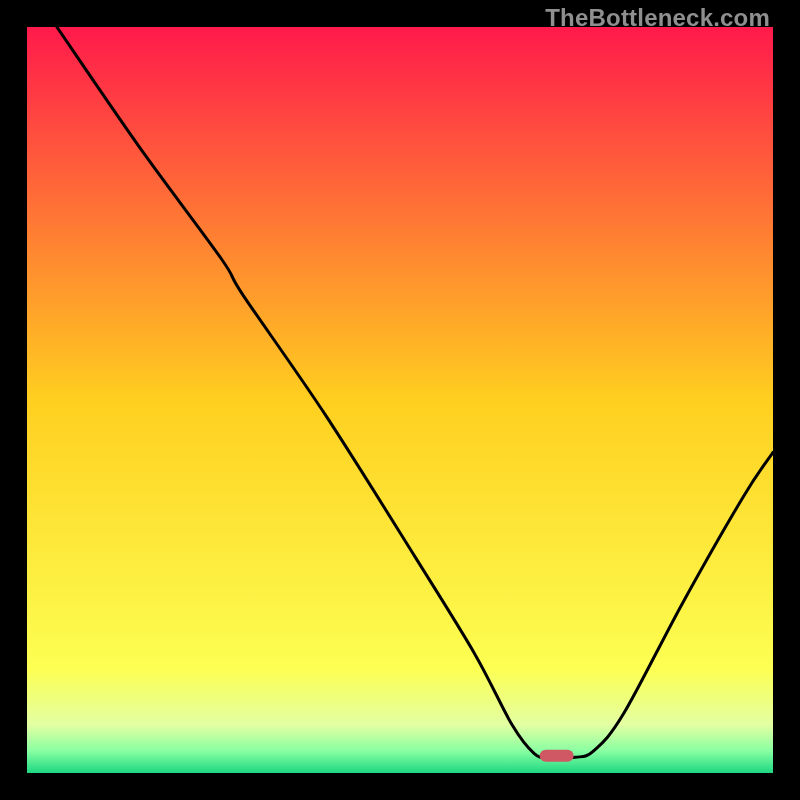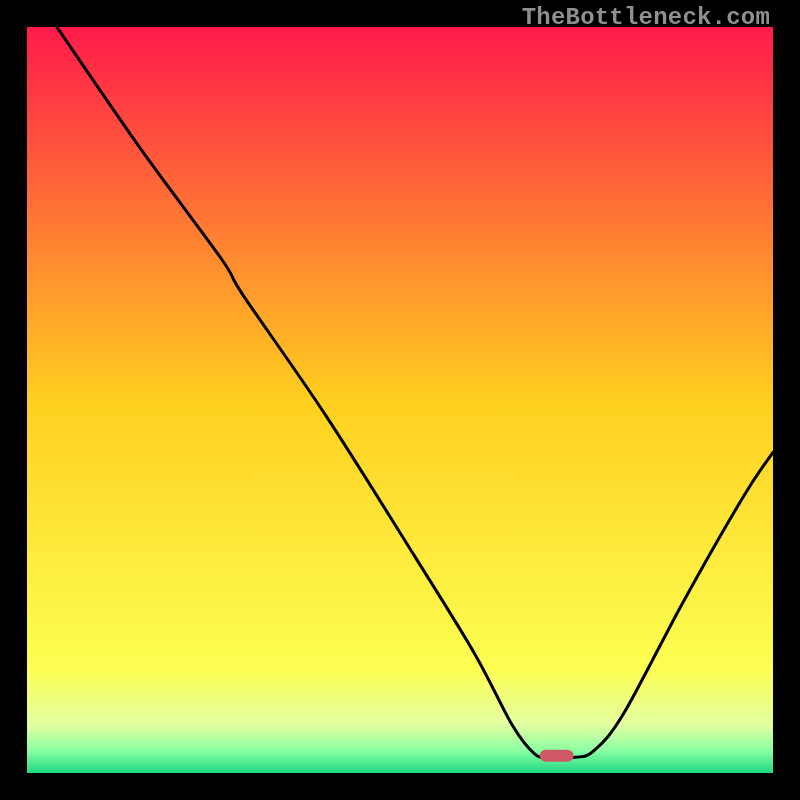--- a/index.html
+++ b/index.html
@@ -22,21 +22,21 @@
     position: absolute;
     left: 0;
     top: 0;
     width: 746px;
     height: 746px;
   }
   .watermark {
     position: absolute;
     top: 4px;
     right: 30px;
-    font-family: Liberation Mono, monospace;
+    font-family: Liberation Sans, sans-serif;
     font-size: 24px;
     font-weight: 600;
     color: #8f8f8f;
     letter-spacing: 0.2px;
   }
 </style>
 </head>
 <body>
 
 <div class="frame">

